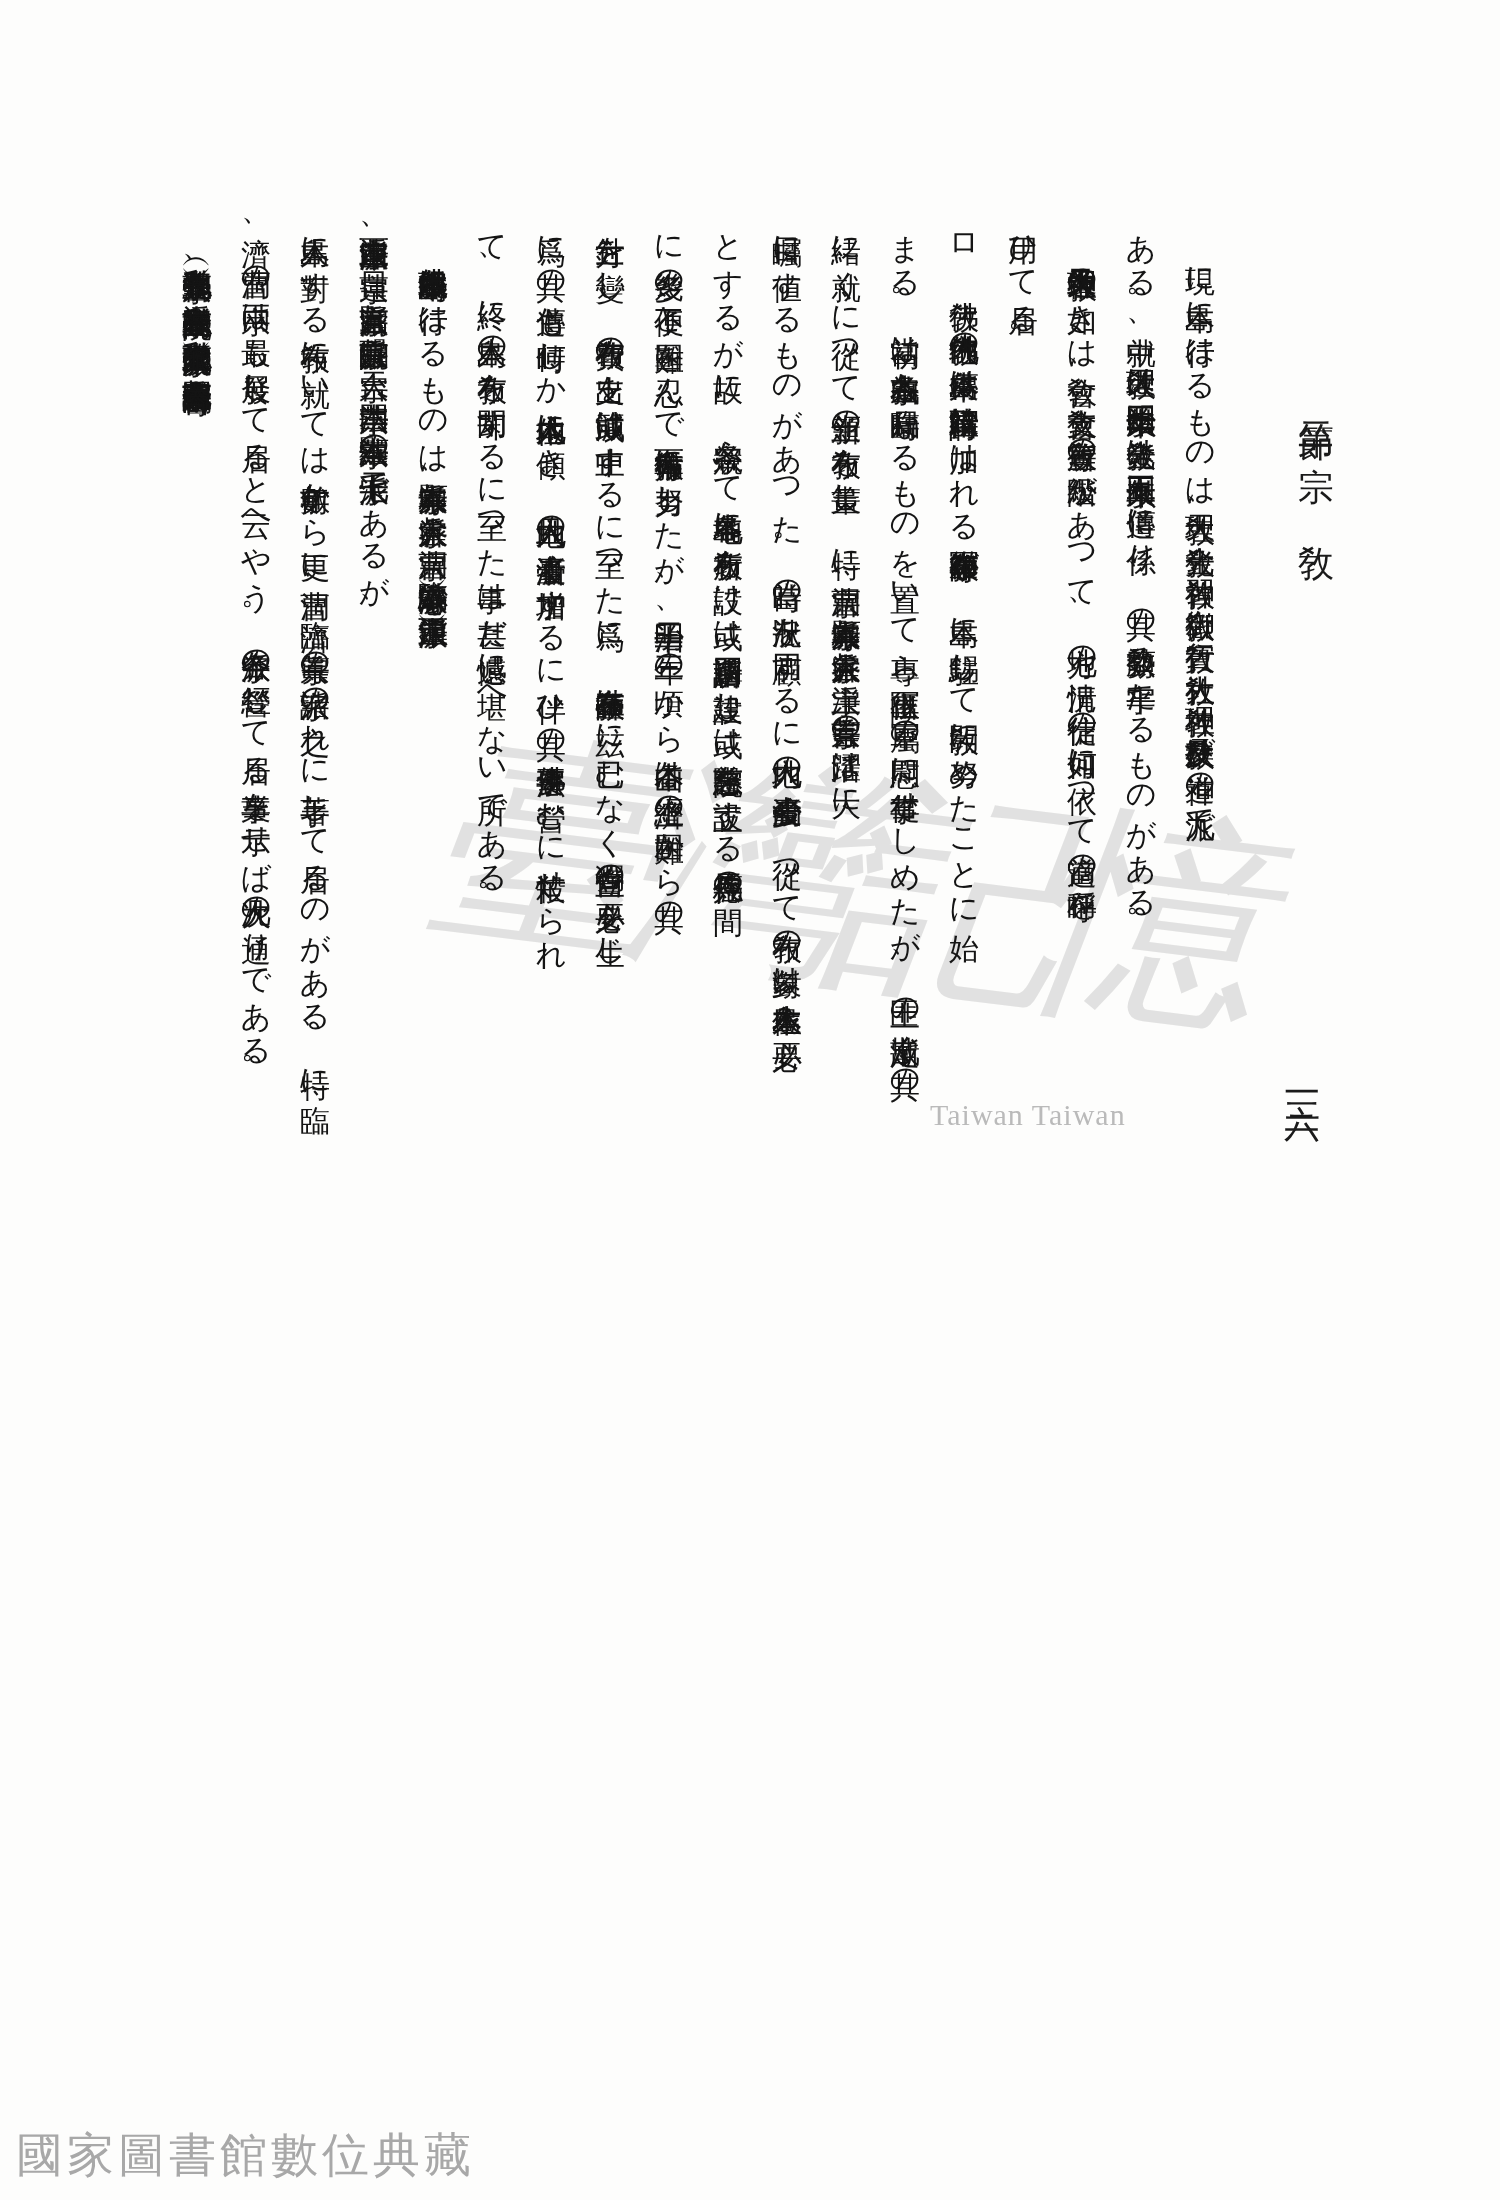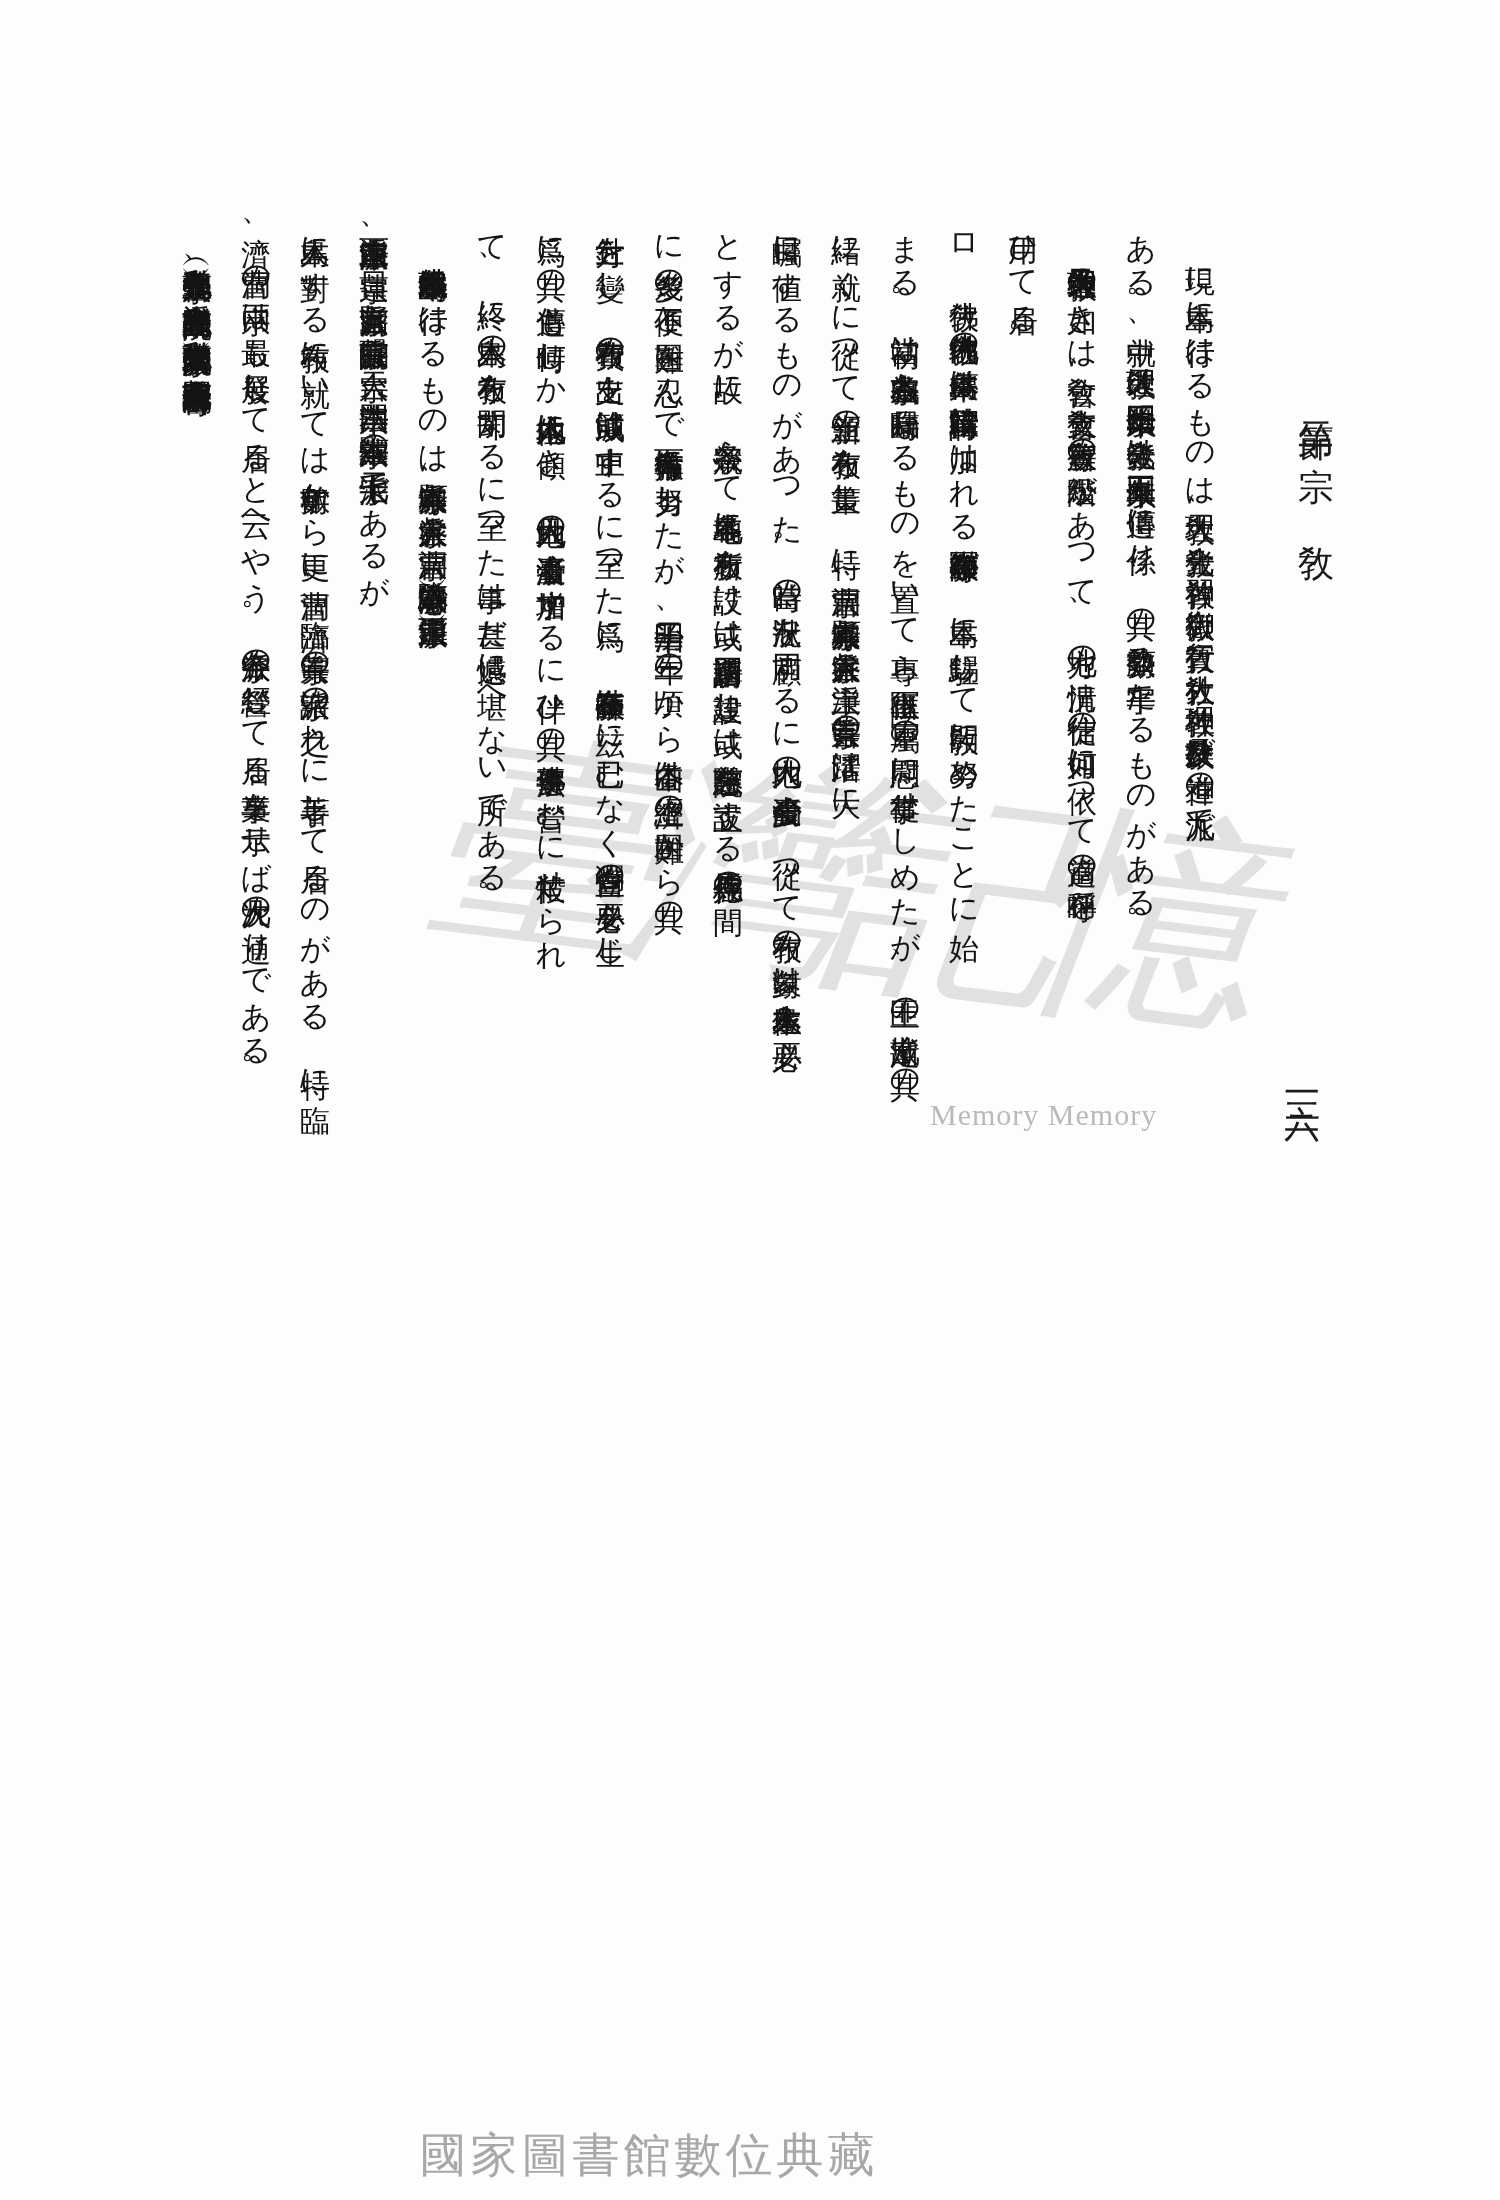--- a/index.html
+++ b/index.html
@@ -61,36 +61,36 @@
     position:absolute;
     left:930px;top:1098px;
     font-size:30px;
     color:#b3b3b3;
     opacity:0.9;
     letter-spacing:1px;
     pointer-events:none;
   }
   .footer{
     position:absolute;
-    left:3px;top:2124px;
+    left:16px;top:2124px;
     width:1292px;
-    text-align:center;
+    text-align:left;
     font-family:"Liberation Sans","DejaVu Sans",sans-serif;
     font-size:47px;
     letter-spacing:4px;
     color:#a8a8a8;
   }
 </style>
 </head>
 <body>
 
 <div class="page">
 
   <div class="wm-cjk">臺灣記憶</div>
-  <div class="wm-latin">Memory Memory</div>
+  <div class="wm-latin">Taiwan Taiwan</div>
 
   <div class="chapter">第二節　宗　　敎</div>
 
   <div class="pagenum">一三六</div>
 
   <div class="col indent" style="left:1183px">現に本島に行はるゝものは天理敎、金光敎、神習敎、御嶽敎、實行敎、大社敎、神理敎、扶桑敎及び神道の九派で</div>
   <div class="col" style="left:1124px">ある。就中、天理敎は明治三十三年以來、金光敎は同三十五年以來、傳道に係り、其の敎勢頗る牢乎たるものがある。</div>
   <div class="col indent" style="left:1065px">又神道中天理敎の如きは敎會、支敎會、宣敎所等の階級があつて、地方の情況、信徒の如何に依つて適當の稱呼を</div>
   <div class="col" style="left:1006px">用ひて居る。</div>
   <div class="col" style="left:947px">ロ　佛敎　內地佛敎の本島傳來は始政當時征討軍に加はれる從軍布敎師等が、本島に駐錫して開敎に努めたことに始</div>

